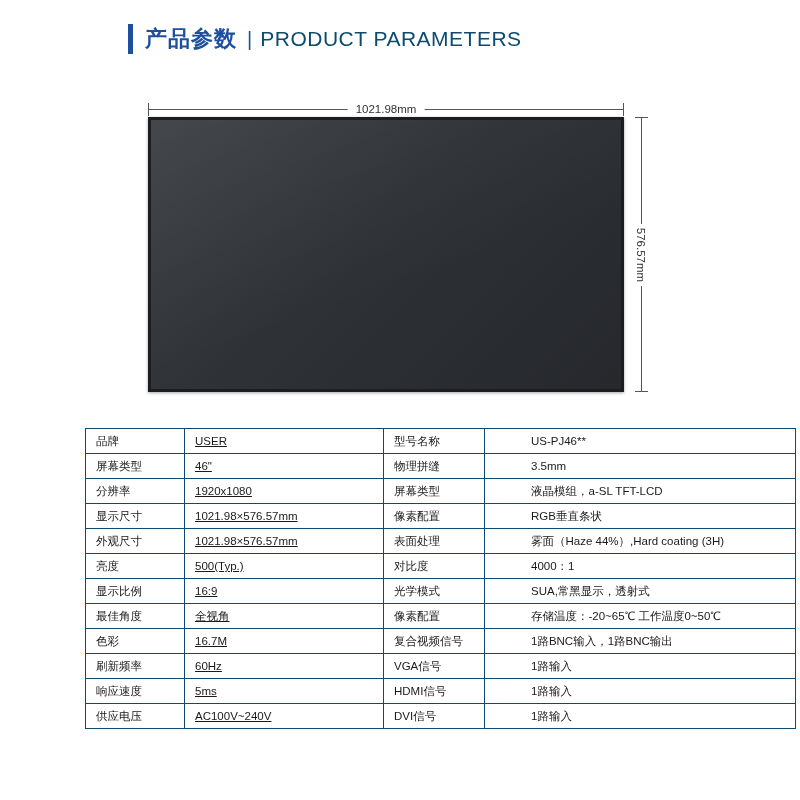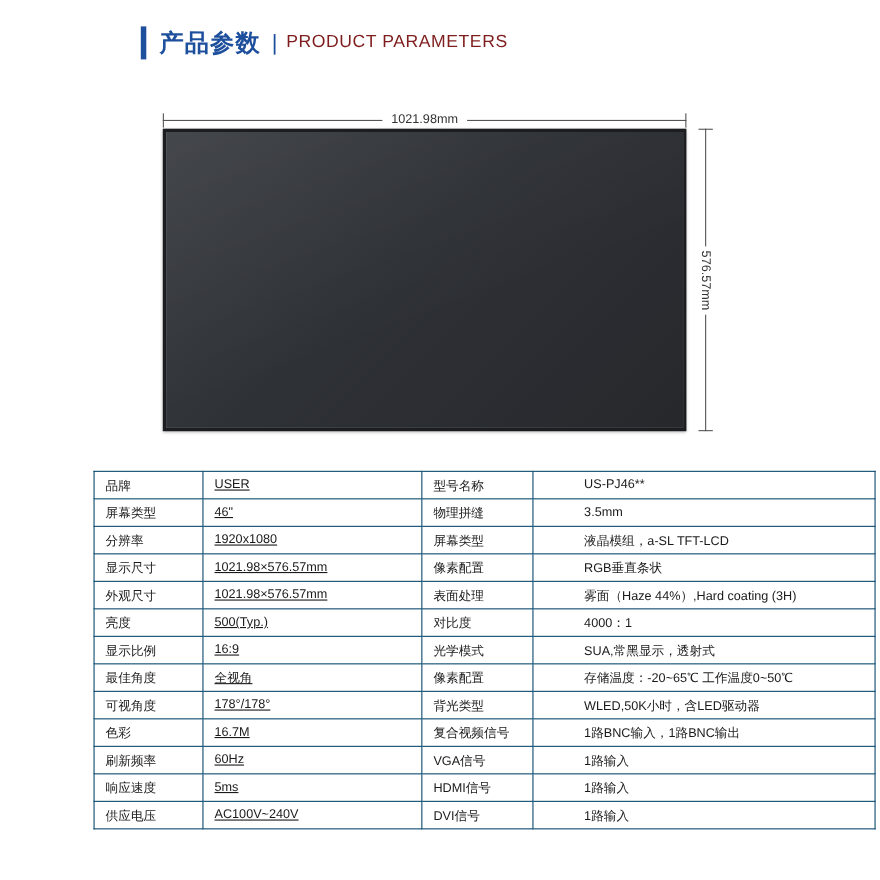--- a/index.html
+++ b/index.html
@@ -44,22 +44,22 @@
     letter-spacing: 1px;
     line-height: 30px;
   }
   .header-sep {
     color: #1d4f9c;
     font-size: 20px;
     margin: 0 8px 0 10px;
     line-height: 30px;
   }
   .header-en {
-    font-size: 16px;
-    color: #7f1d1d;
+    font-size: 21px;
+    color: #0c4a6e;
     letter-spacing: 0.5px;
     line-height: 30px;
   }
 
   
   .product-area {
     position: absolute;
     left: 148px;
     top: 92px;
     width: 500px;
@@ -270,26 +270,20 @@
         <td class="k2">光学模式</td>
         <td class="v2">SUA,常黑显示，透射式</td>
       </tr>
       <tr>
         <td class="k">最佳角度</td>
         <td class="v1">全视角</td>
         <td class="k2">像素配置</td>
         <td class="v2">存储温度：-20~65℃ 工作温度0~50℃</td>
       </tr>
       <tr>
-        <td class="k">可视角度</td>
-        <td class="v1">178°/178°</td>
-        <td class="k2">背光类型</td>
-        <td class="v2">WLED,50K小时，含LED驱动器</td>
-      </tr>
-      <tr>
         <td class="k">色彩</td>
         <td class="v1">16.7M</td>
         <td class="k2">复合视频信号</td>
         <td class="v2">1路BNC输入，1路BNC输出</td>
       </tr>
       <tr>
         <td class="k">刷新频率</td>
         <td class="v1">60Hz</td>
         <td class="k2">VGA信号</td>
         <td class="v2">1路输入</td>

